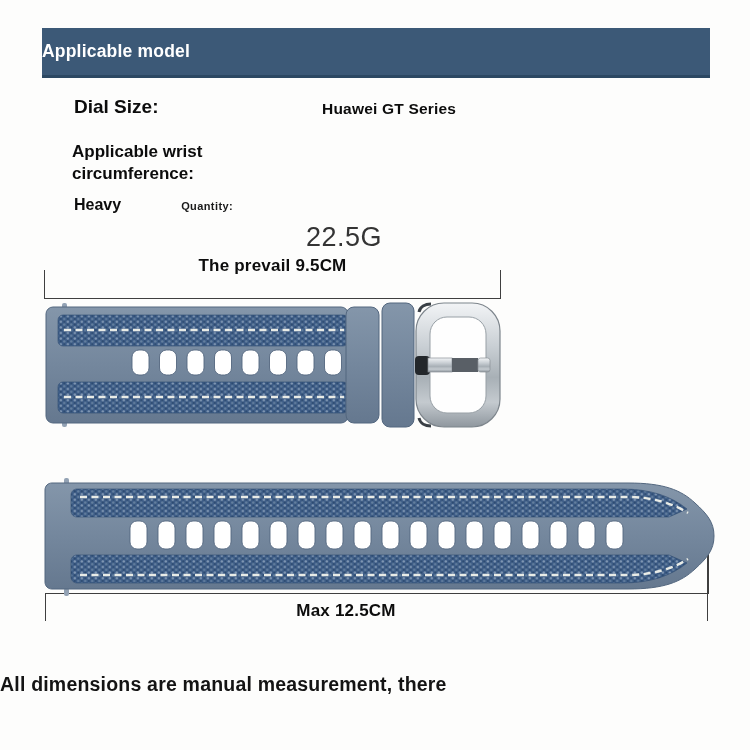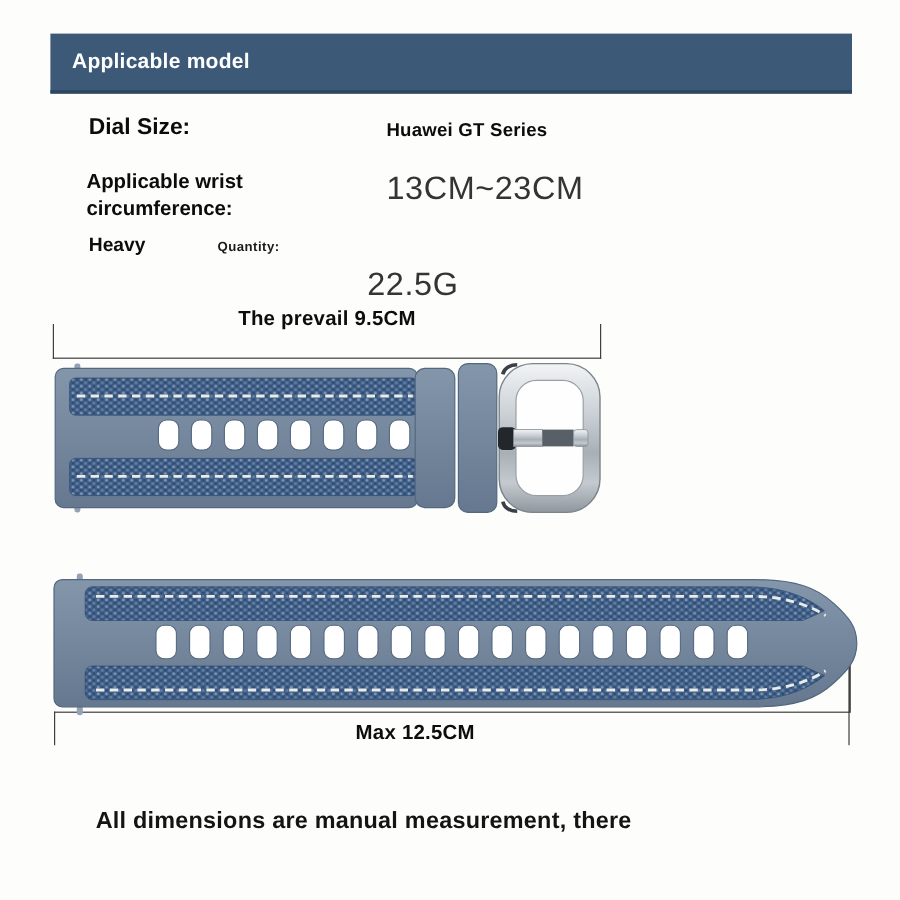--- a/index.html
+++ b/index.html
@@ -4,21 +4,21 @@
 <style>
   html,body{margin:0;padding:0;background:#fff;}
   .canvas{
     position:relative;width:750px;height:750px;background:#fdfdfc;overflow:hidden;
     font-family:"Liberation Sans",sans-serif;color:#111;
   }
   .abs{position:absolute;}
   .header{
     left:42px;top:28px;width:668px;height:50px;background:var(--header-bg,#3c5977);
     border-bottom:3px solid #2c4862;color:#ffffff;font-size:17.5px;font-weight:bold;
-    display:flex;align-items:center;padding-left:18px;box-sizing:border-box;
+    display:flex;align-items:center;box-sizing:border-box;
     letter-spacing:.2px;
   }
   .dial-label{left:74px;top:96px;font-size:19px;font-weight:bold;color:#0c0c0c;}
   .dial-value{left:322px;top:100px;font-size:15.5px;font-weight:bold;color:#0c0c0c;letter-spacing:.2px;}
   .wrist-label{left:72px;top:141px;font-size:17px;font-weight:bold;line-height:1.32;color:#0c0c0c;}
   .bigvalue{font-size:27px;font-weight:400;color:#343434;letter-spacing:.5px;}
   .wrist-value{left:322px;top:142px;}
   .weight-row{left:74px;top:196px;display:flex;align-items:baseline;gap:45px;}
   .weight-label{font-size:16px;font-weight:bold;color:#0c0c0c;}
   .weight-sublabel{font-size:11px;font-weight:bold;margin-left:15px;letter-spacing:.4px;color:#1a1a1a;}
@@ -35,41 +35,40 @@
     left:45px;top:593px;width:663px;height:28px;box-sizing:border-box;z-index:0;
     border-left:1.5px solid var(--dim,#3f3f3f);
     border-right:1.5px solid var(--dim,#3f3f3f);
     border-top:1.5px solid var(--dim,#3f3f3f);
   }
   .dim2-label{left:45px;top:601px;width:602px;z-index:3;}
   .tick-right-ext{left:707px;top:552px;width:1.5px;height:42px;background:var(--dim,#3f3f3f);z-index:1;}
   .strap-top{left:38px;top:298px;z-index:2;}
   .strap-bottom{left:38px;top:476px;z-index:2;}
   .footer{
-    left:0;top:672px;width:606px;text-align:center;font-size:19.5px;font-weight:bold;
+    left:0;top:672px;width:606px;text-align:left;font-size:19.5px;font-weight:bold;
     line-height:1.32;color:#141414;letter-spacing:.2px;
   }
 </style>
 </head>
 <body>
 
 <div class="canvas">
 
   <div class="abs header">
     <span>Applicable model</span>
   </div>
 
   <div class="abs dial-label">Dial Size:</div>
   <div class="abs dial-value">Huawei GT Series</div>
 
   <div class="abs wrist-label">
     <span>Applicable wrist</span><br>
     <span>circumference:</span>
   </div>
-  <div class="abs bigvalue wrist-value">13CM~23CM</div>
 
   <div class="abs weight-row">
     <span class="weight-label">Heavy</span>
     <span class="weight-sublabel">Quantity:</span>
   </div>
   <div class="abs bigvalue weight-value">22.5G</div>
 
   <div class="abs dim-label dim1-label">The prevail 9.5CM</div>
   <div class="abs dim1"></div>
 

